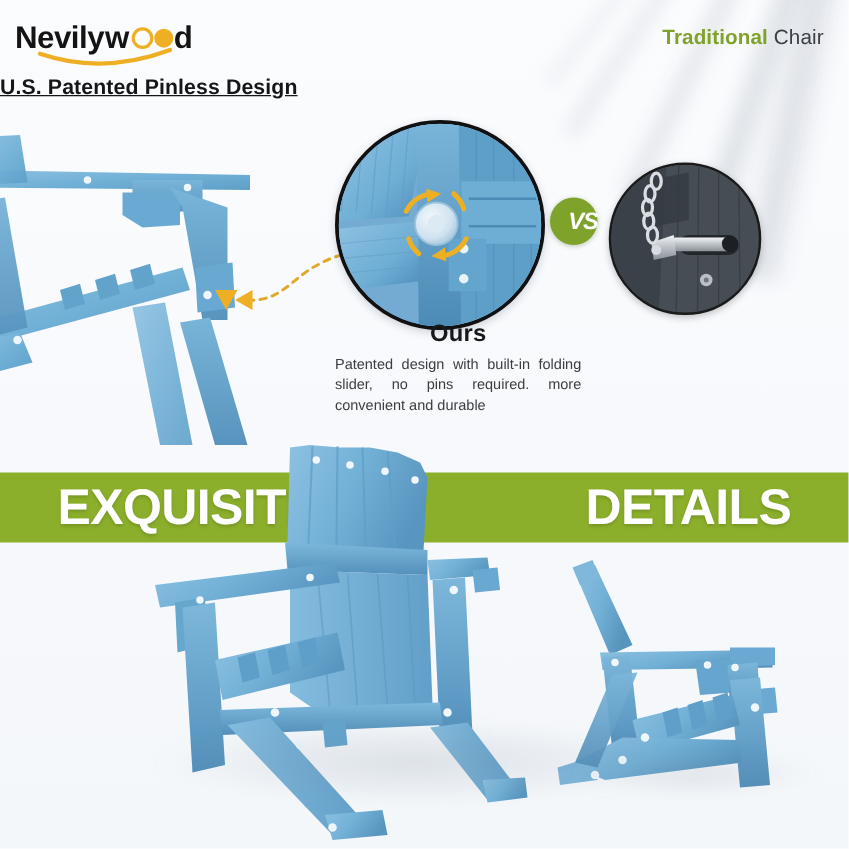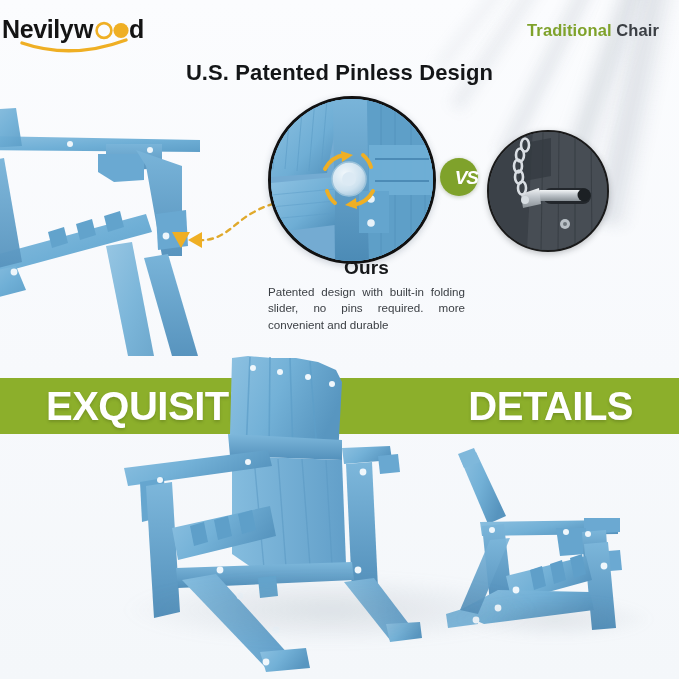--- a/index.html
+++ b/index.html
@@ -32,32 +32,32 @@
     background:radial-gradient(ellipse at 50% 50%, rgba(120,135,150,.20) 0%, rgba(120,135,150,0) 70%);
     filter:blur(6px);
   }
   .floor-shadow2{
     position:absolute;left:455px;top:598px;width:200px;height:42px;
     background:radial-gradient(ellipse at 50% 50%, rgba(120,135,150,.16) 0%, rgba(120,135,150,0) 70%);
     filter:blur(5px);
   }
 
   
-  .logo{position:absolute;left:0;top:12px;width:160px;height:44px;}
+  .logo{position:absolute;left:10px;top:12px;width:160px;height:44px;}
   .logo svg{display:block;}
   .product-label{
     position:absolute;right:20px;top:21px;
     font-size:16.5px;letter-spacing:.1px;white-space:nowrap;
   }
   .product-label .brandword{font-weight:bold;color:#7FA22B;}
-  .product-label .plain{color:#3b3f44;font-weight:bold;}
+  .product-label .plain{color:#3b3f44;}
 
   .headline{
-    position:absolute;left:0;right:0;top:60px;text-align:center;
-    font-size:22px;font-weight:bold;color:#141618;letter-spacing:.1px;
+    position:absolute;left:0;right:0;top:60px;
+    font-size:17px;font-weight:bold;color:#141618;letter-spacing:.1px;text-decoration:underline;
   }
 
   
   .circle-ours{
     position:absolute;left:268px;top:96px;width:162px;height:162px;
     border-radius:50%;border:3px solid #111;overflow:hidden;
     background:#74abd2;
     box-shadow:0 2px 7px rgba(40,60,80,.22);
   }
   .circle-others{

